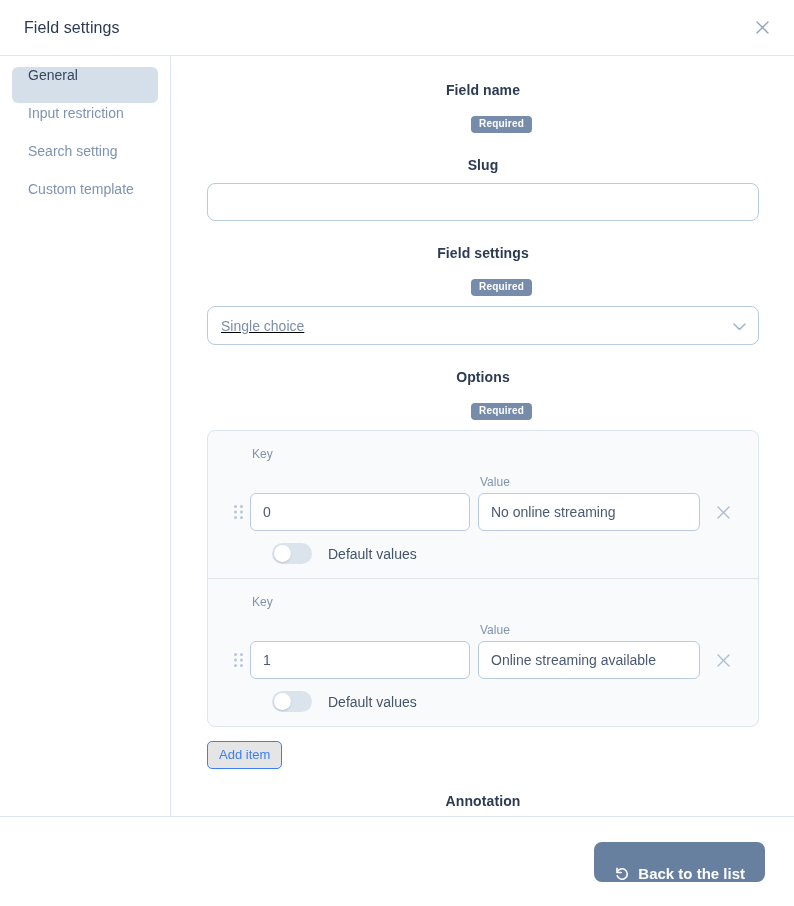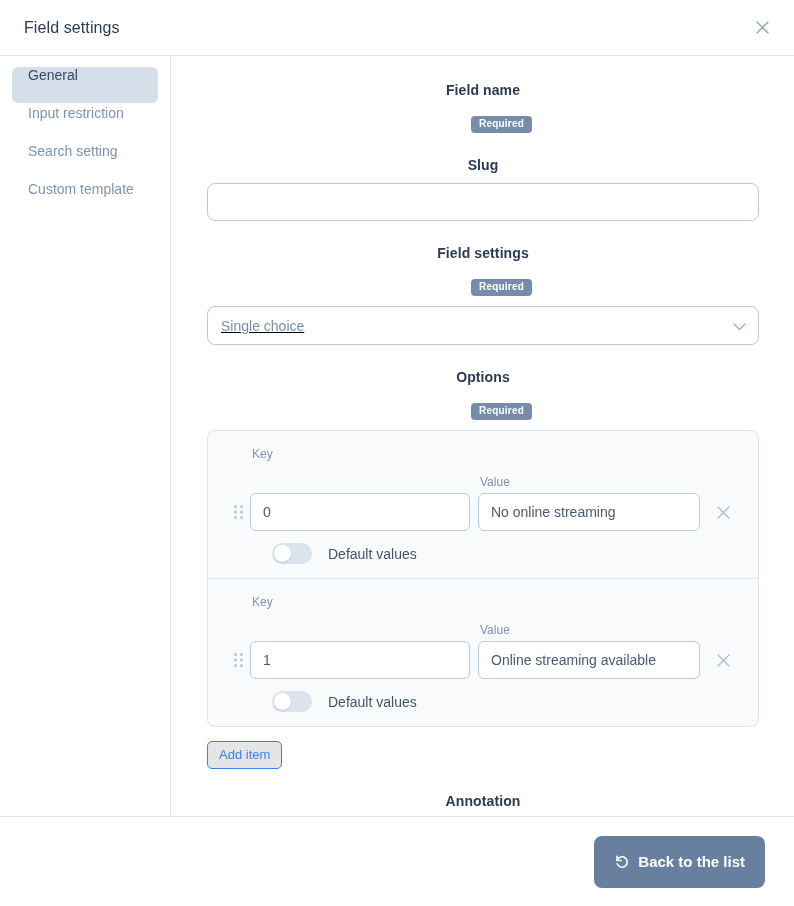--- a/index.html
+++ b/index.html
@@ -264,30 +264,30 @@
     flex: 0 0 89px;
     height: 89px;
     display: flex;
     align-items: center;
     justify-content: flex-end;
     padding-right: 29px;
     background: #ffffff;
   }
   .primary-btn {
     display: inline-flex;
-    align-items: center;
+    align-items: flex-end;
     gap: 8px;
     background: #67809f;
     color: #ffffff;
     border: none;
     border-radius: 8px;
     font-size: 15px;
     font-weight: 700;
     padding: 0 20px;
-    height: 52px;
+    height: 40px;
     cursor: pointer;
     font-family: "Liberation Sans", sans-serif;
   }
   .primary-btn svg { display: block; }
 </style>
 </head>
 <body>
 
 <div class="modal">
 

